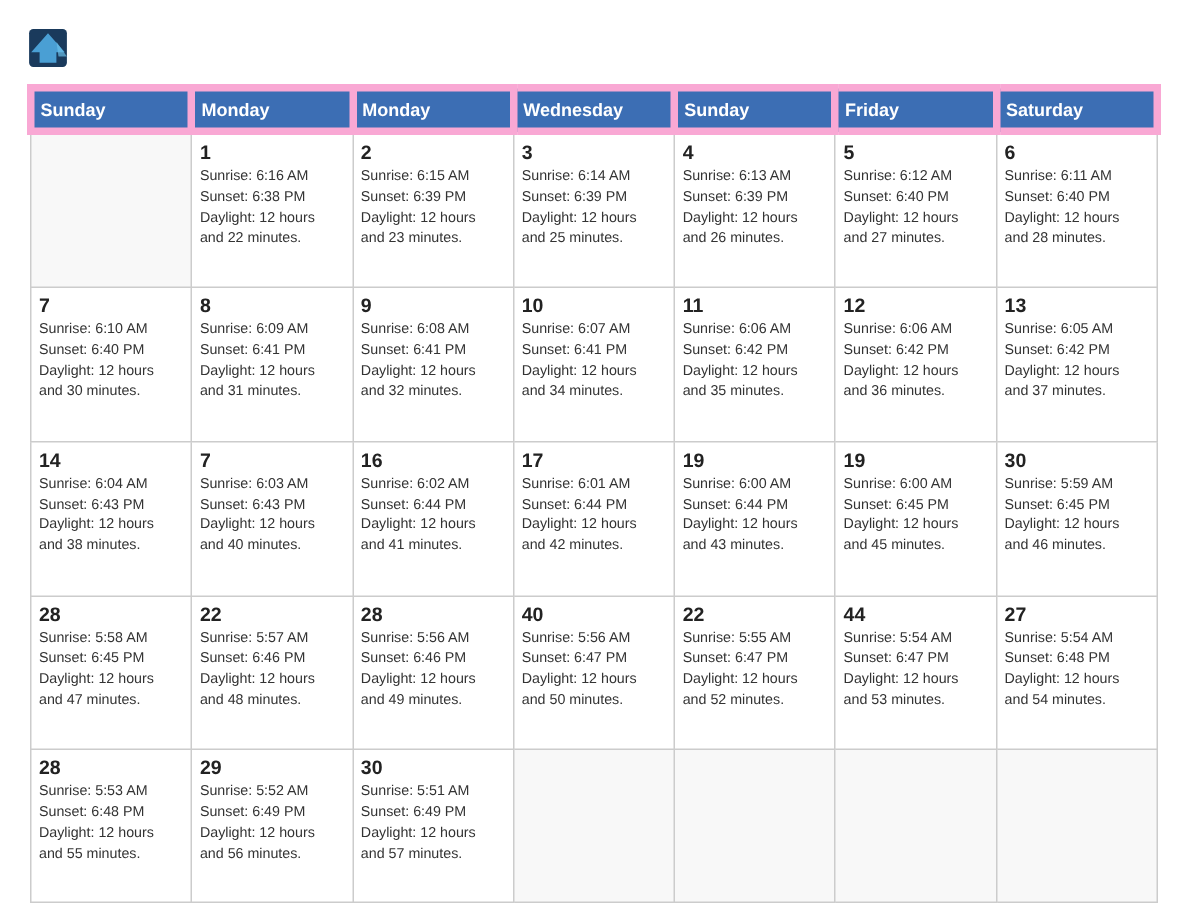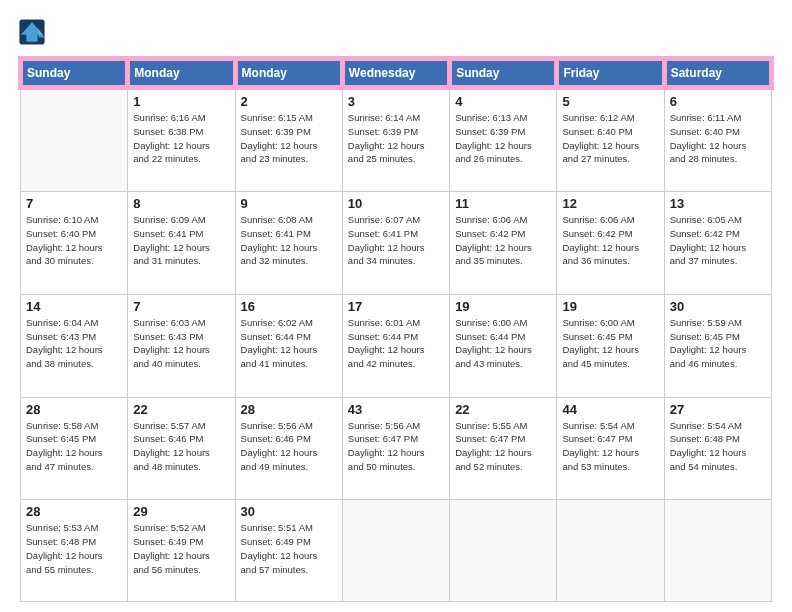--- a/index.html
+++ b/index.html
@@ -224,21 +224,21 @@
           </td>
           <td>
             <span class="day-num">22</span>
             <div class="day-info">Sunrise: 5:57 AM<br>Sunset: 6:46 PM<br>Daylight: 12 hours<br>and 48 minutes.</div>
           </td>
           <td>
             <span class="day-num">28</span>
             <div class="day-info">Sunrise: 5:56 AM<br>Sunset: 6:46 PM<br>Daylight: 12 hours<br>and 49 minutes.</div>
           </td>
           <td>
-            <span class="day-num">43</span>
+            <span class="day-num">40</span>
             <div class="day-info">Sunrise: 5:56 AM<br>Sunset: 6:47 PM<br>Daylight: 12 hours<br>and 50 minutes.</div>
           </td>
           <td>
             <span class="day-num">22</span>
             <div class="day-info">Sunrise: 5:55 AM<br>Sunset: 6:47 PM<br>Daylight: 12 hours<br>and 52 minutes.</div>
           </td>
           <td>
             <span class="day-num">44</span>
             <div class="day-info">Sunrise: 5:54 AM<br>Sunset: 6:47 PM<br>Daylight: 12 hours<br>and 53 minutes.</div>
           </td>

